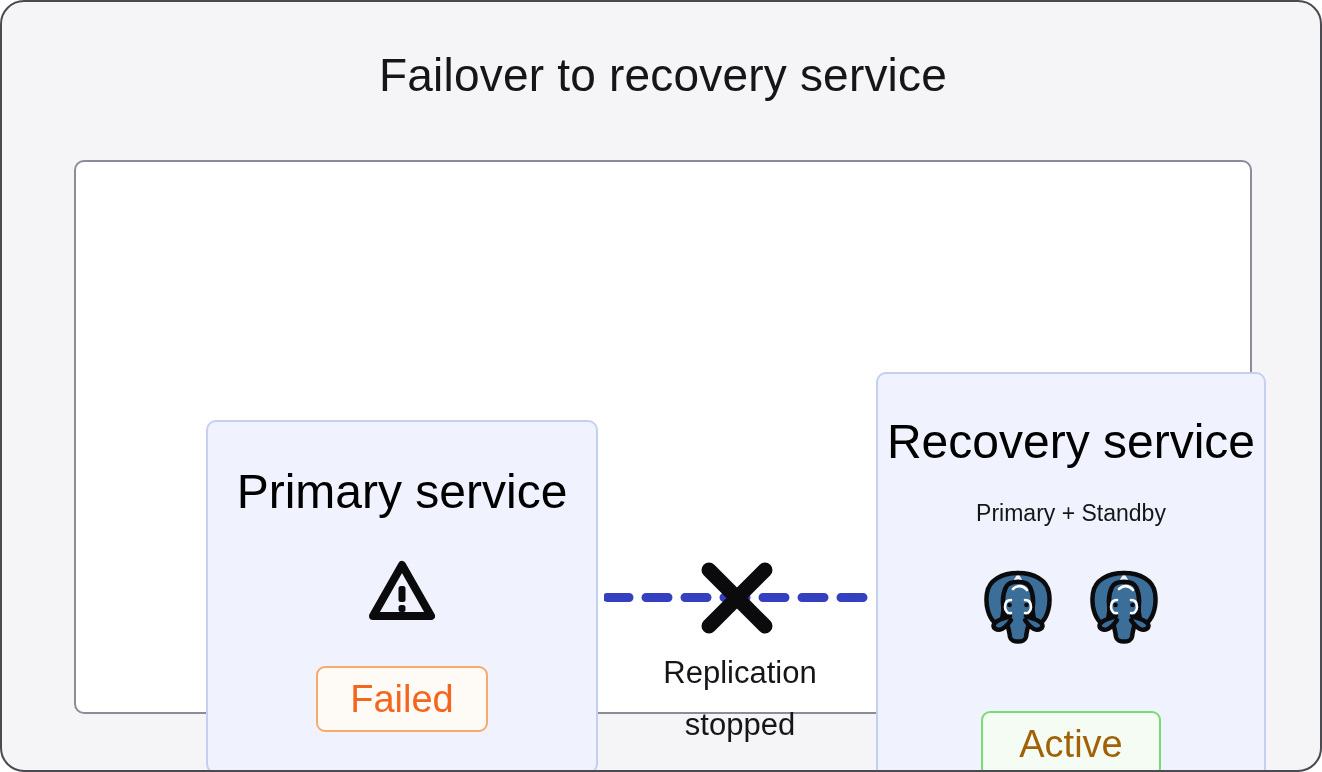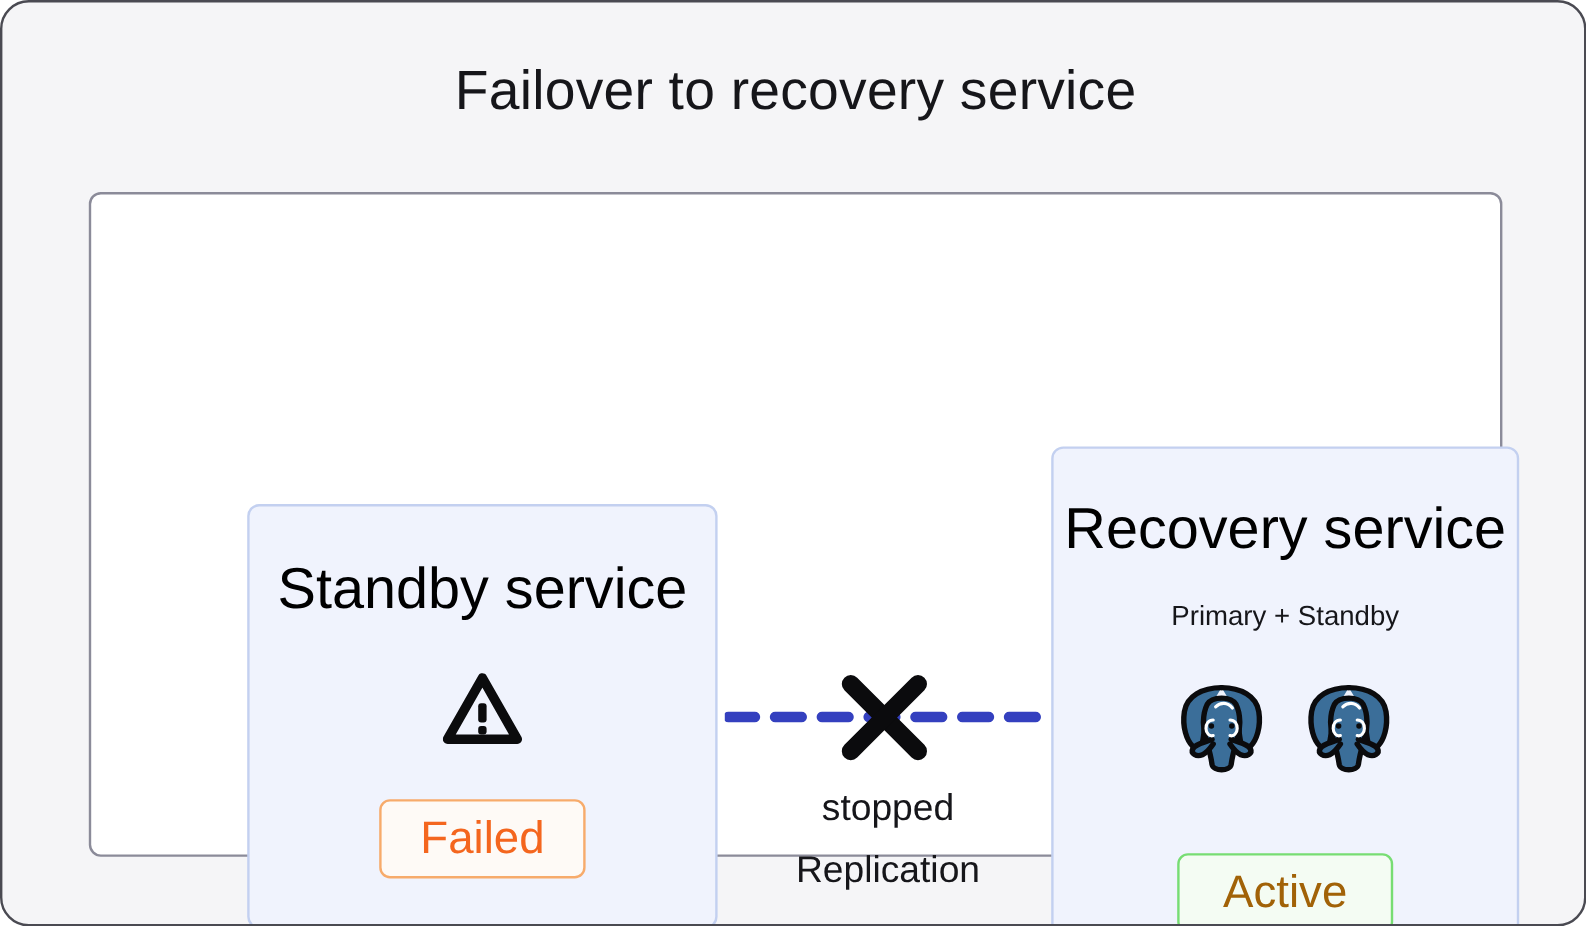--- a/index.html
+++ b/index.html
@@ -180,43 +180,43 @@
 <body>
 
 <div id="page">
 
   <div class="diagram-title">Failover to recovery service</div>
 
   <div class="canvas-panel">
 
     <div class="service-box primary-box">
 
-      <div class="box-title">Standby service</div>
+      <div class="box-title">Primary service</div>
 
       <svg class="warning-icon" viewBox="0 0 66 62">
         <path d="M33 5 L62 56 L4 56 Z" fill="none" stroke="#0b0b0d" stroke-width="8" stroke-linejoin="round" stroke-linecap="round"></path>
         <rect x="29.5" y="26" width="7" height="16" rx="2.5" fill="#0b0b0d"></rect>
         <rect x="29.5" y="45" width="7" height="7" rx="2.5" fill="#0b0b0d"></rect>
       </svg>
 
       <div class="status-badge badge-failed">Failed</div>
     </div>
 
     <svg class="repl-line" viewBox="0 0 272 9">
       <line x1="3" y1="4.5" x2="269" y2="4.5" stroke="#3440bf" stroke-width="9" stroke-linecap="round" stroke-dasharray="22 17"></line>
     </svg>
 
     <svg class="repl-cross" viewBox="0 0 90 90">
       <line x1="17" y1="17" x2="73" y2="73" stroke="#0b0b0d" stroke-width="15" stroke-linecap="round"></line>
       <line x1="73" y1="17" x2="17" y2="73" stroke="#0b0b0d" stroke-width="15" stroke-linecap="round"></line>
     </svg>
 
     <div class="repl-label">
+      <span>Replication</span>
       <span>stopped</span>
-      <span>Replication</span>
     </div>
 
     <div class="service-box recovery-box">
 
       <div class="box-title">Recovery service</div>
 
       <div class="box-subtitle">Primary + Standby</div>
 
       <div class="logo-row">
 

